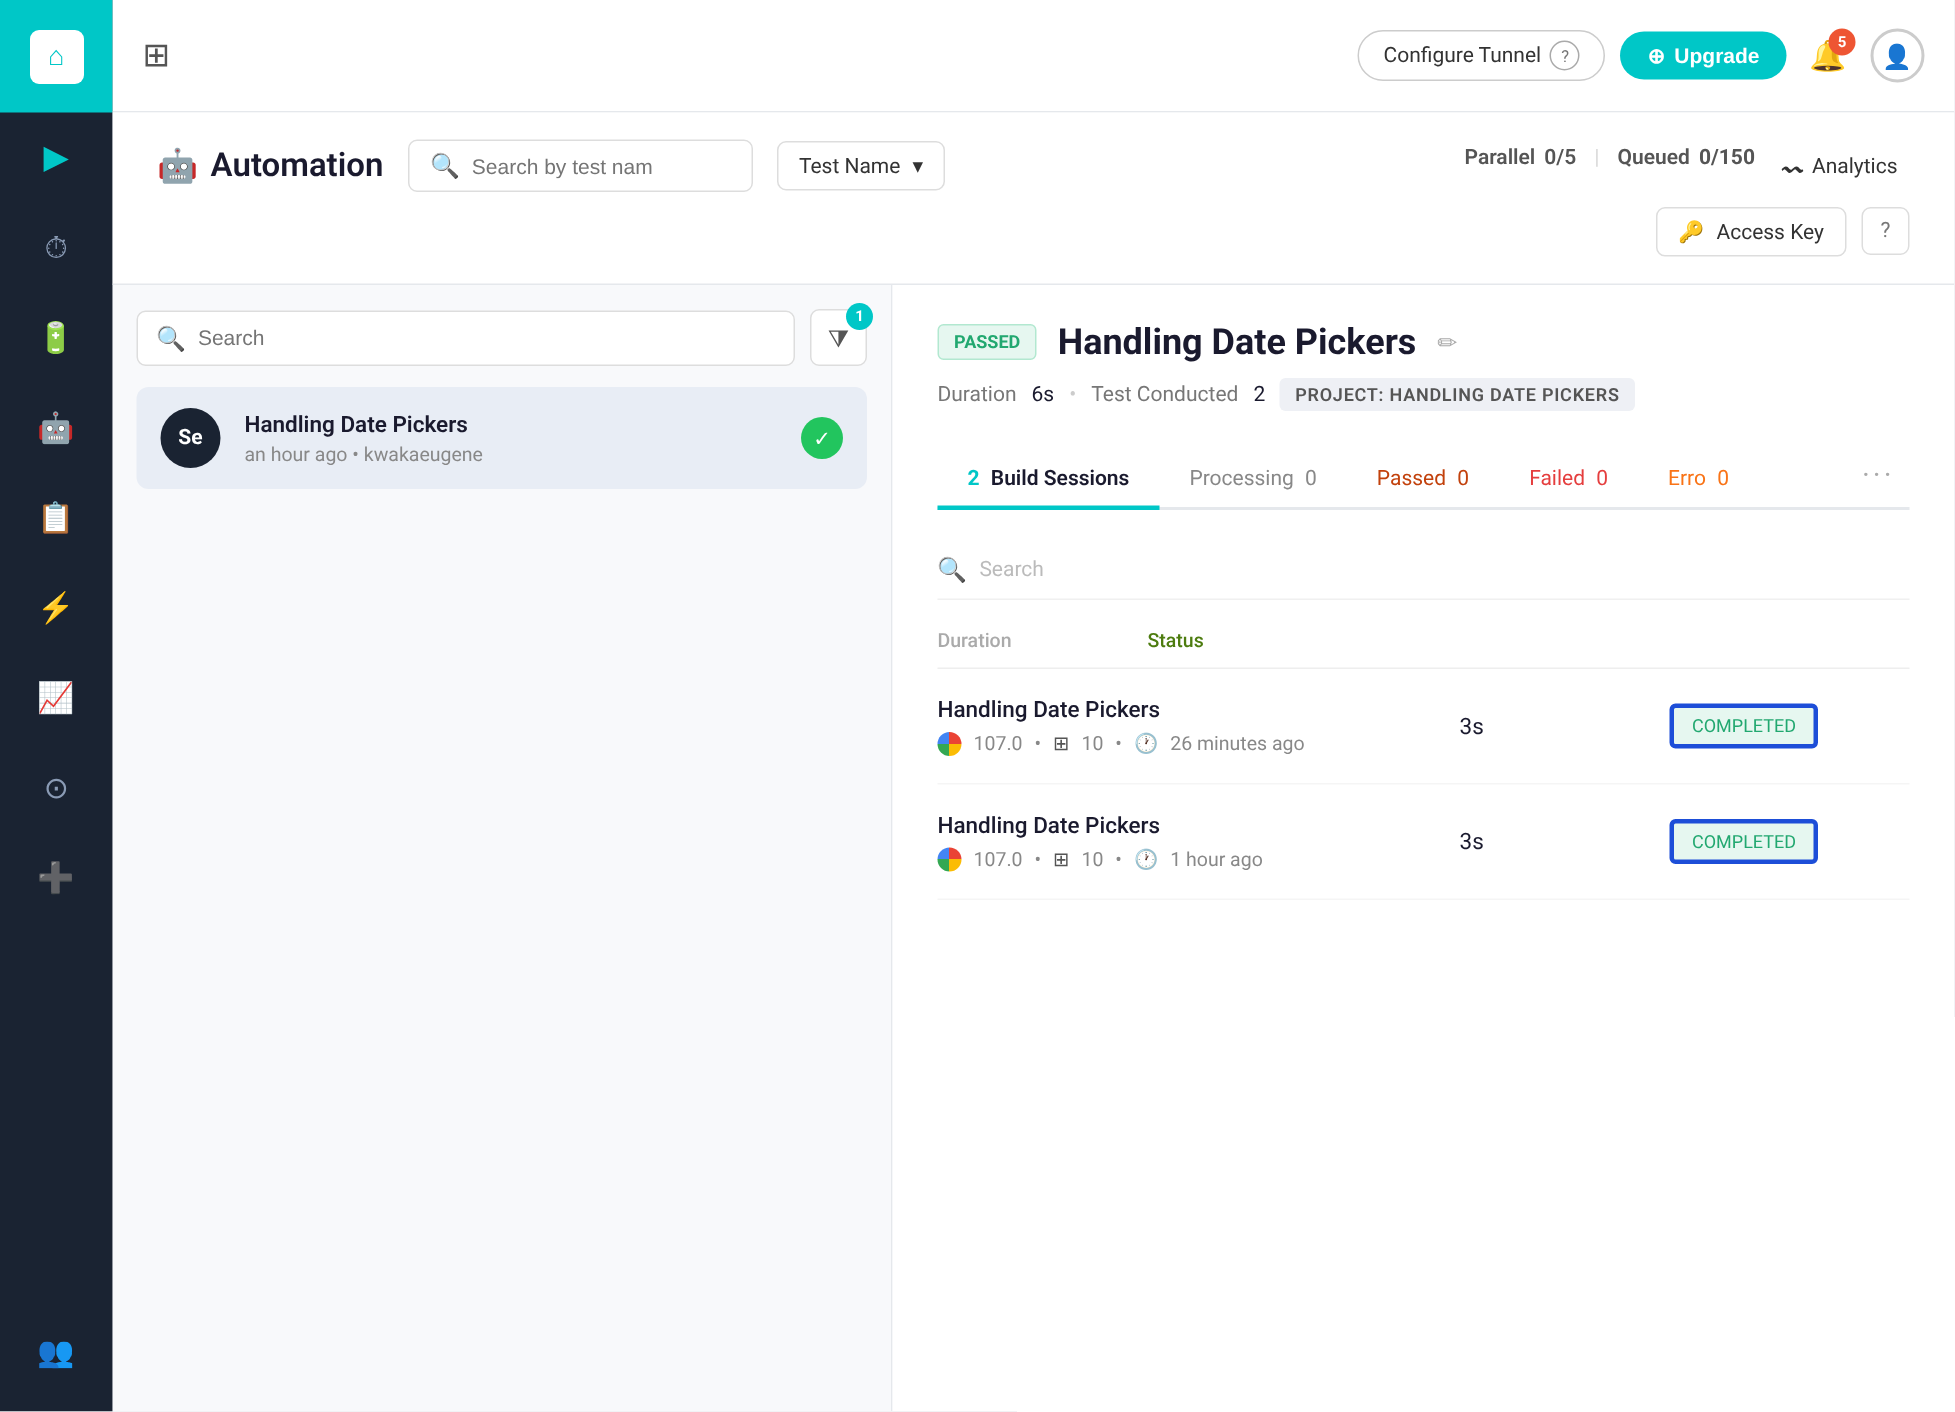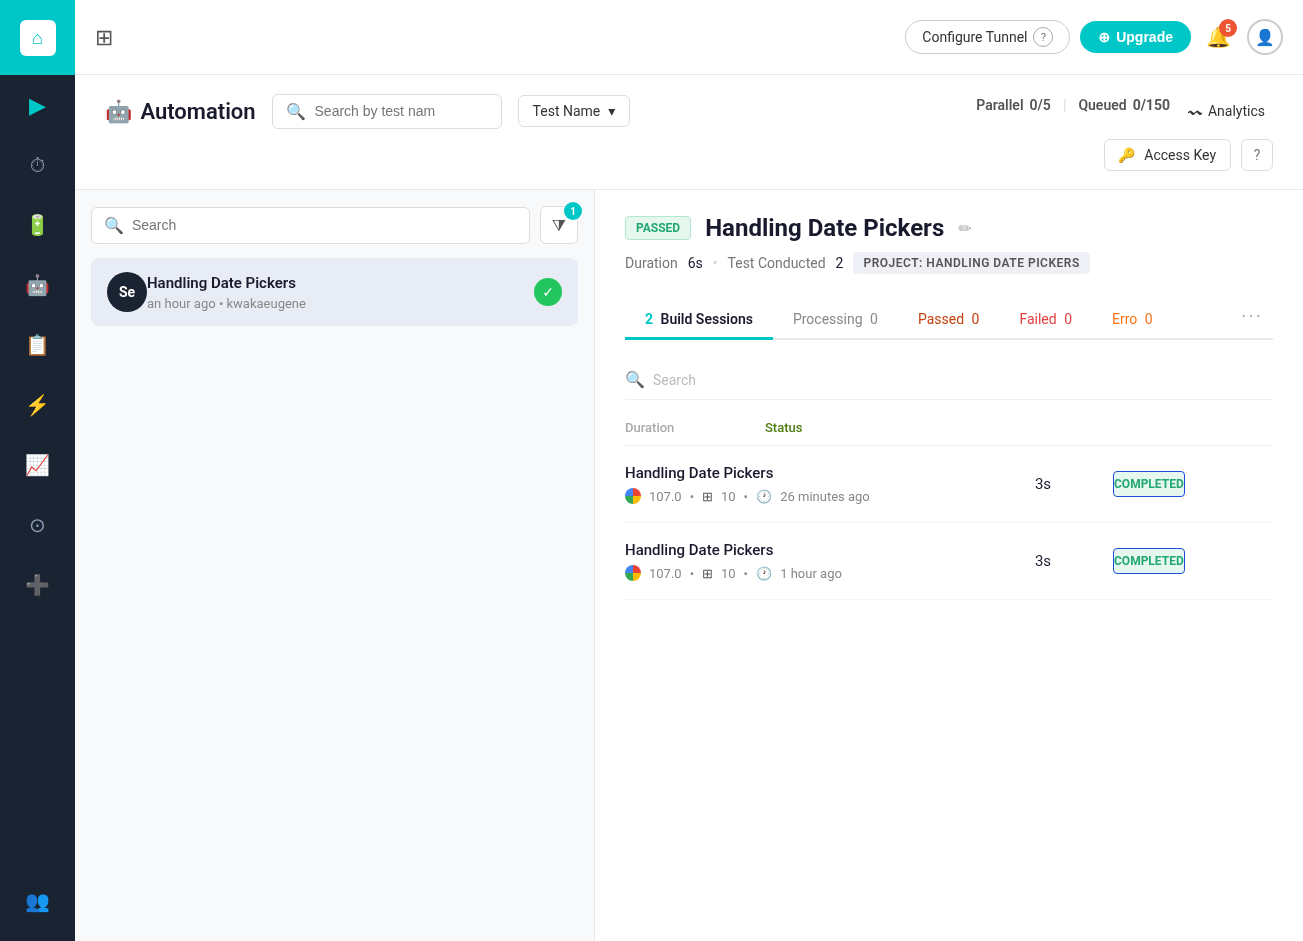--- a/index.html
+++ b/index.html
@@ -305,21 +305,21 @@
       justify-content: center;
       font-weight: bold;
     }
     .build-item {
       background: #e8edf5;
       border-radius: 8px;
       padding: 14px 16px;
       cursor: pointer;
       display: flex;
       align-items: center;
-      gap: 0;
+      gap: 16px;
     }
     .build-avatar {
       width: 40px;
       height: 40px;
       border-radius: 50%;
       background: #1a2332;
       display: flex;
       align-items: center;
       justify-content: center;
       color: white;
@@ -444,30 +444,30 @@
     }
     .session-info { flex: 1; }
     .session-name { font-size: 15px; color: #1a1a2e; font-weight: 500; margin-bottom: 6px; }
     .session-meta {
       display: flex;
       align-items: center;
       gap: 8px;
       font-size: 13px;
       color: #888;
     }
-    .session-duration { width: 140px; font-size: 15px; color: #1a1a2e; text-align: center; }
+    .session-duration { width: 140px; font-size: 15px; color: #1a1a2e; }
     .session-status { width: 160px; }
     .completed-badge {
       background: #e6f7f0;
       color: #22a870;
       font-size: 12px;
-      font-weight: 700;
-      padding: 5px 0;
+      font-weight: 400;
+      padding: 5px 12px;
       border-radius: 4px;
-      border: 1px solid #1d4ed8;
+      border: 3px solid #1d4ed8;
       text-transform: uppercase;
       display: inline-block;
     }
     .chrome-icon {
       width: 16px;
       height: 16px;
       border-radius: 50%;
       background: conic-gradient(#ea4335 0deg 90deg, #fbbc04 90deg 180deg, #34a853 180deg 270deg, #4285f4 270deg 360deg);
       display: inline-block;
       flex-shrink: 0;

